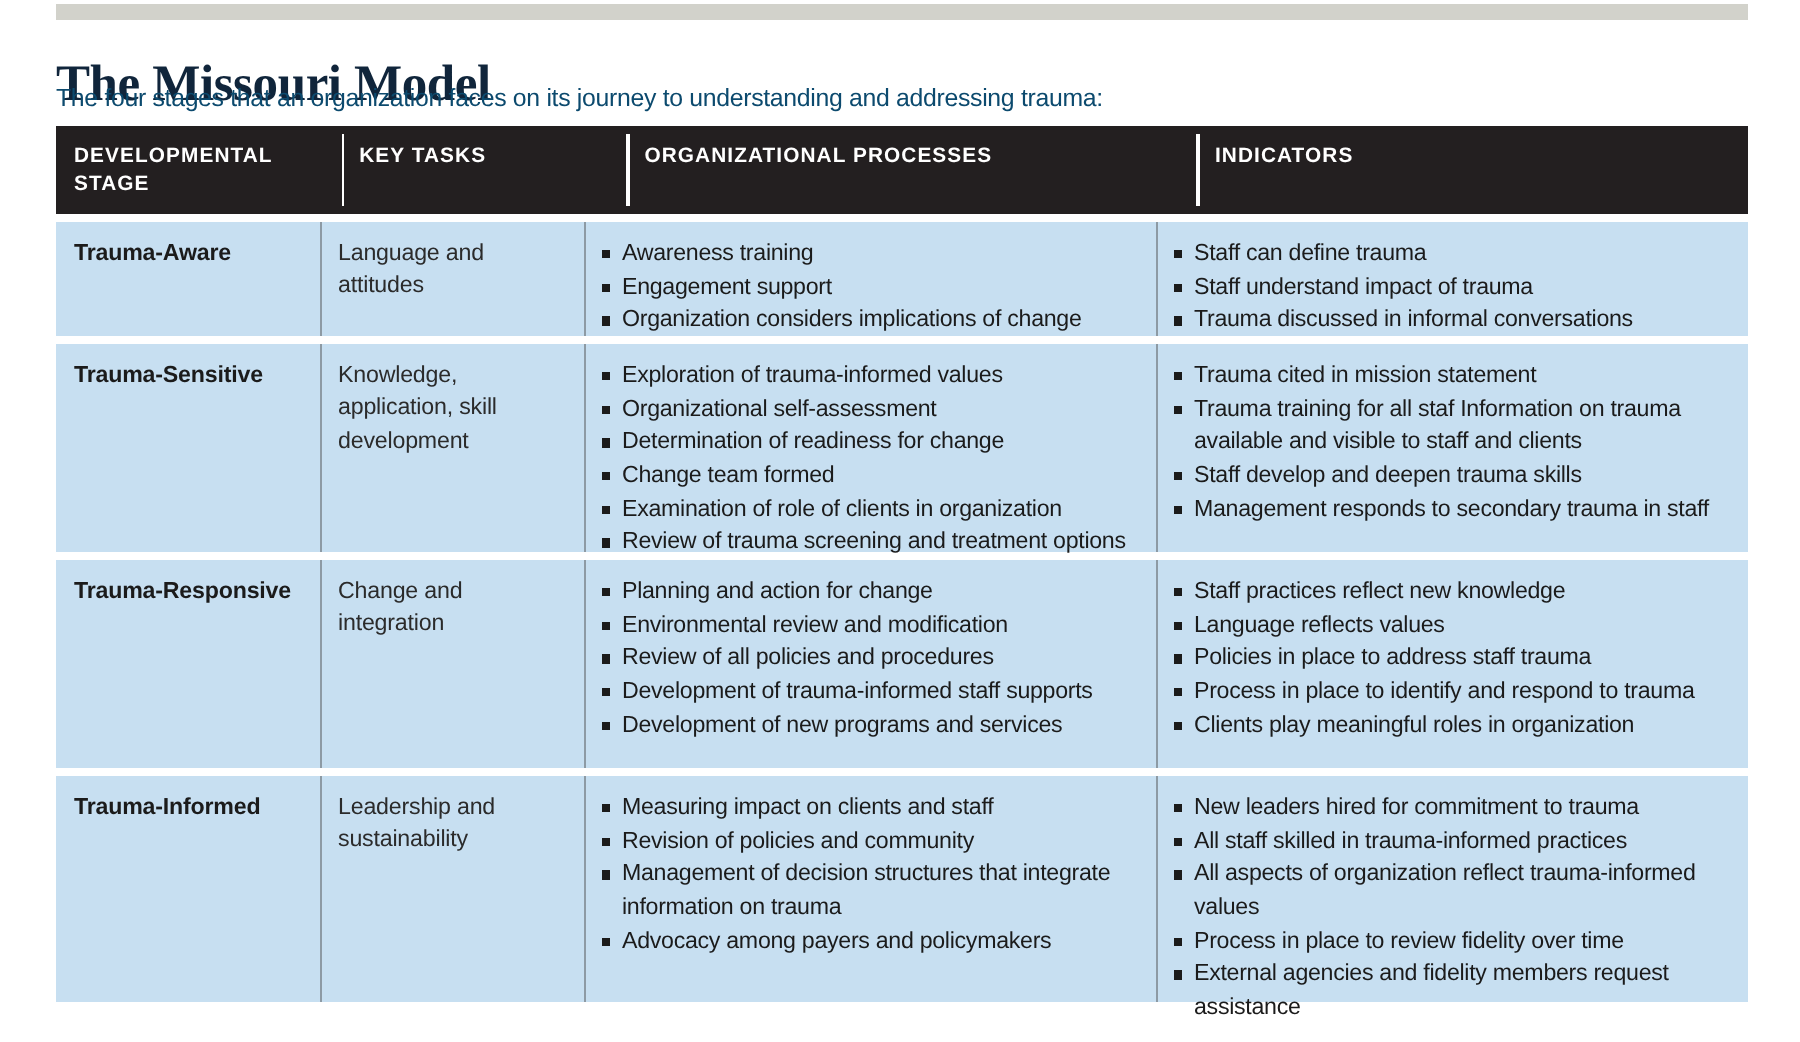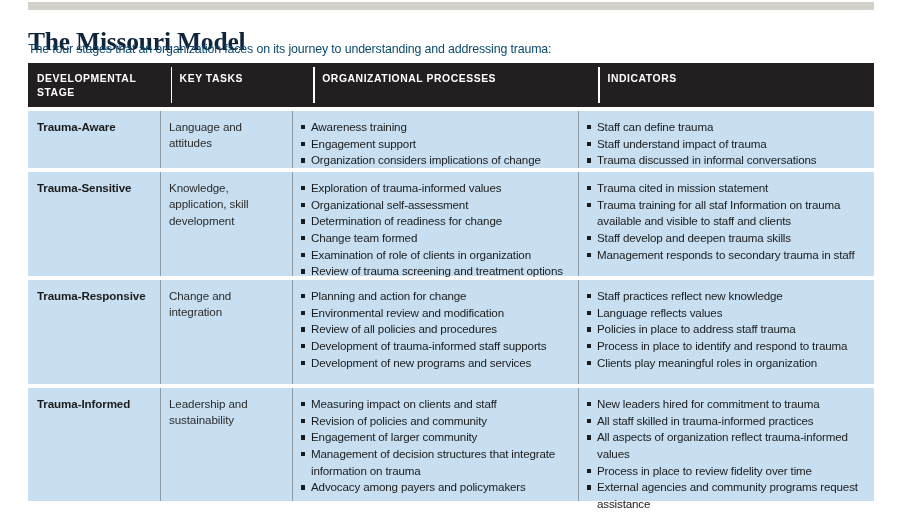--- a/index.html
+++ b/index.html
@@ -245,30 +245,29 @@
       <div class="cell c0">
         <div class="stage-name">Trauma-Informed</div>
       </div>
       <div class="cell c1">
         <div class="tasks">Leadership and sustainability</div>
       </div>
       <div class="cell c2">
         <ul class="bullets">
             <li>Measuring impact on clients and staff</li>
             <li>Revision of policies and community</li>
-            <li>Engagement of larger community</li>
             <li>Management of decision structures that integrate information on trauma</li>
             <li>Advocacy among payers and policymakers</li>
           </ul>
       </div>
       <div class="cell c3">
         <ul class="bullets">
             <li>New leaders hired for commitment to trauma</li>
             <li>All staff skilled in trauma-informed practices</li>
             <li>All aspects of organization reflect trauma-informed values</li>
             <li>Process in place to review fidelity over time</li>
-            <li>External agencies and community programs request assistance</li>
+            <li>External agencies and fidelity members request assistance</li>
           </ul>
       </div>
     </div>
 
   </div>
 </div>
 
 </body></html>

